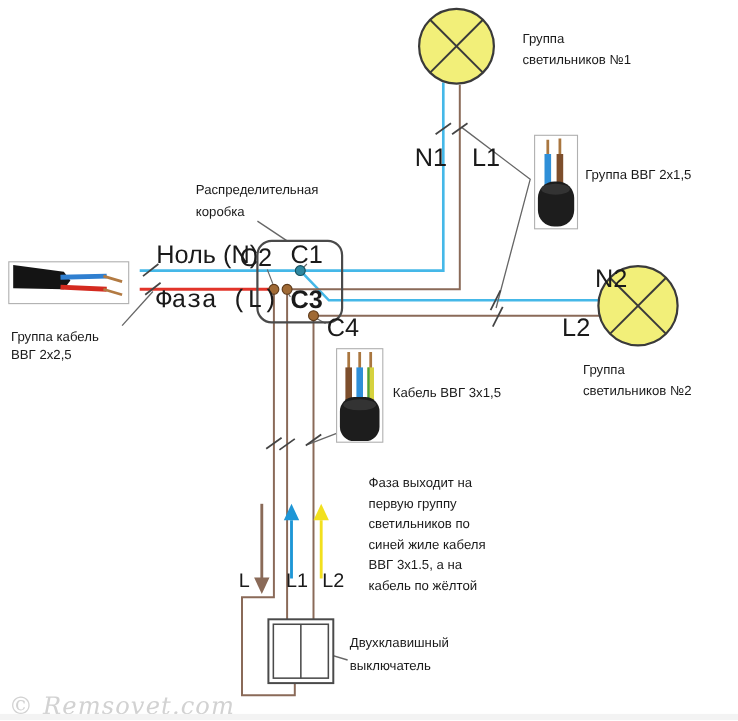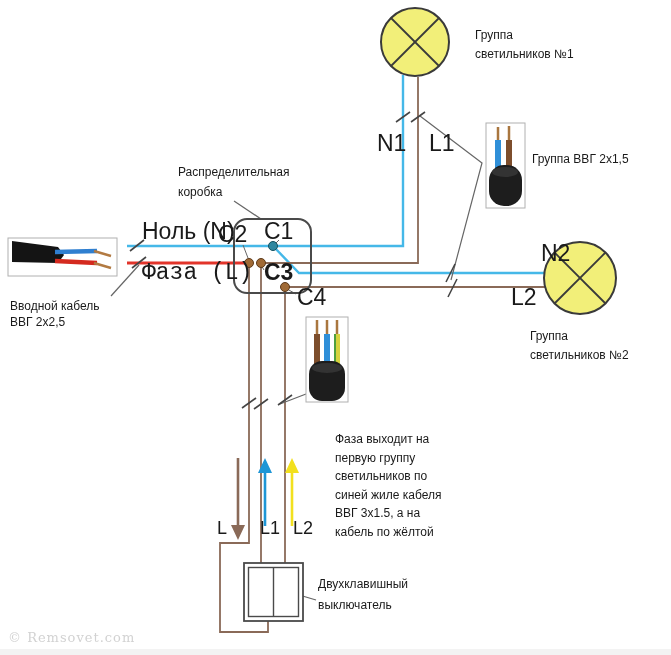--- a/index.html
+++ b/index.html
@@ -6,21 +6,21 @@
   .stage{
     position:relative;width:671px;height:655px;background:#ffffff;overflow:hidden;
     font-family:"Liberation Sans",sans-serif;color:#1a1a1a;
   }
   .stage svg{position:absolute;left:0;top:0;}
   .label{position:absolute;white-space:pre-line;}
   .fs14{font-size:12px;line-height:19px;}
   .fs17{font-size:23px;line-height:19px;}
   .fs18{font-size:18px;line-height:20px;}
   .watermark{
-    font-family:"DejaVu Serif",serif;font-size:13px;
+    font-family:"DejaVu Serif",serif;font-style:italic;font-size:22px;
     color:#d2d2d2;letter-spacing:1px;
     text-shadow:1px 1px 0 #ffffff;
   }
   .strip{position:absolute;left:0;bottom:0;width:671px;height:6px;background:#f3f3f3;}
 </style>
 </head>
 <body>
 
 <div class="stage">
 
@@ -120,21 +120,21 @@
     <g>
       <line x1="265" y1="526" x2="265" y2="473" stroke-width="2.6" stroke="#1e96d6"></line>
       <polygon points="265,458 258,473 272,473" fill="#1e96d6"></polygon>
     </g>
     <g>
       <line x1="292" y1="526" x2="292" y2="473" stroke-width="2.6" stroke="#f2e01e"></line>
       <polygon points="292,458 285,473 299,473" fill="#f2e01e"></polygon>
     </g>
   </svg>
 
-  <div class="label fs14" style="left:10px;top:298px;line-height:16px;">Вводной кабель
+  <div class="label fs14" style="left:10px;top:298px;line-height:16px;">Группа кабель
 ВВГ 2х2,5</div>
 
   <div class="label fs17" style="left:142px;top:222px;">Ноль (N)</div>
   <div class="label fs17" style="left:142px;top:264px;font-family:Liberation Mono, monospace;">Фаза (L)</div>
 
   <div class="label fs14" style="left:178px;top:162px;line-height:20px;">Распределительная
 коробка</div>
 
   <div class="label fs17" style="left:264px;top:222px;">C1</div>
   <div class="label fs17" style="left:218px;top:225px;">C2</div>
@@ -145,20 +145,21 @@
 светильников №1</div>
   <div class="label fs14" style="left:532px;top:150px;">Группа ВВГ 2х1,5</div>
 
   <div class="label fs17" style="left:377px;top:134px;">N1</div>
   <div class="label fs17" style="left:429px;top:134px;">L1</div>
   <div class="label fs17" style="left:509px;top:244px;margin-left:32px;">N2</div>
   <div class="label fs17" style="left:511px;top:288px;">L2</div>
 
   <div class="label fs14" style="left:530px;top:327px;">Группа
 светильников №2</div>
+  <div class="label fs14" style="left:357px;top:348px;">Кабель ВВГ 3х1,5</div>
 
   <div class="label fs14" style="left:335px;top:430px;line-height:18.5px;">Фаза выходит на
 первую группу
 светильников по
 синей жиле кабеля
 ВВГ 3х1.5, а на
 кабель по жёлтой</div>
 
   <div class="label fs18" style="left:217px;top:518px;">L</div>
   <div class="label fs18" style="left:260px;top:518px;">L1</div>

